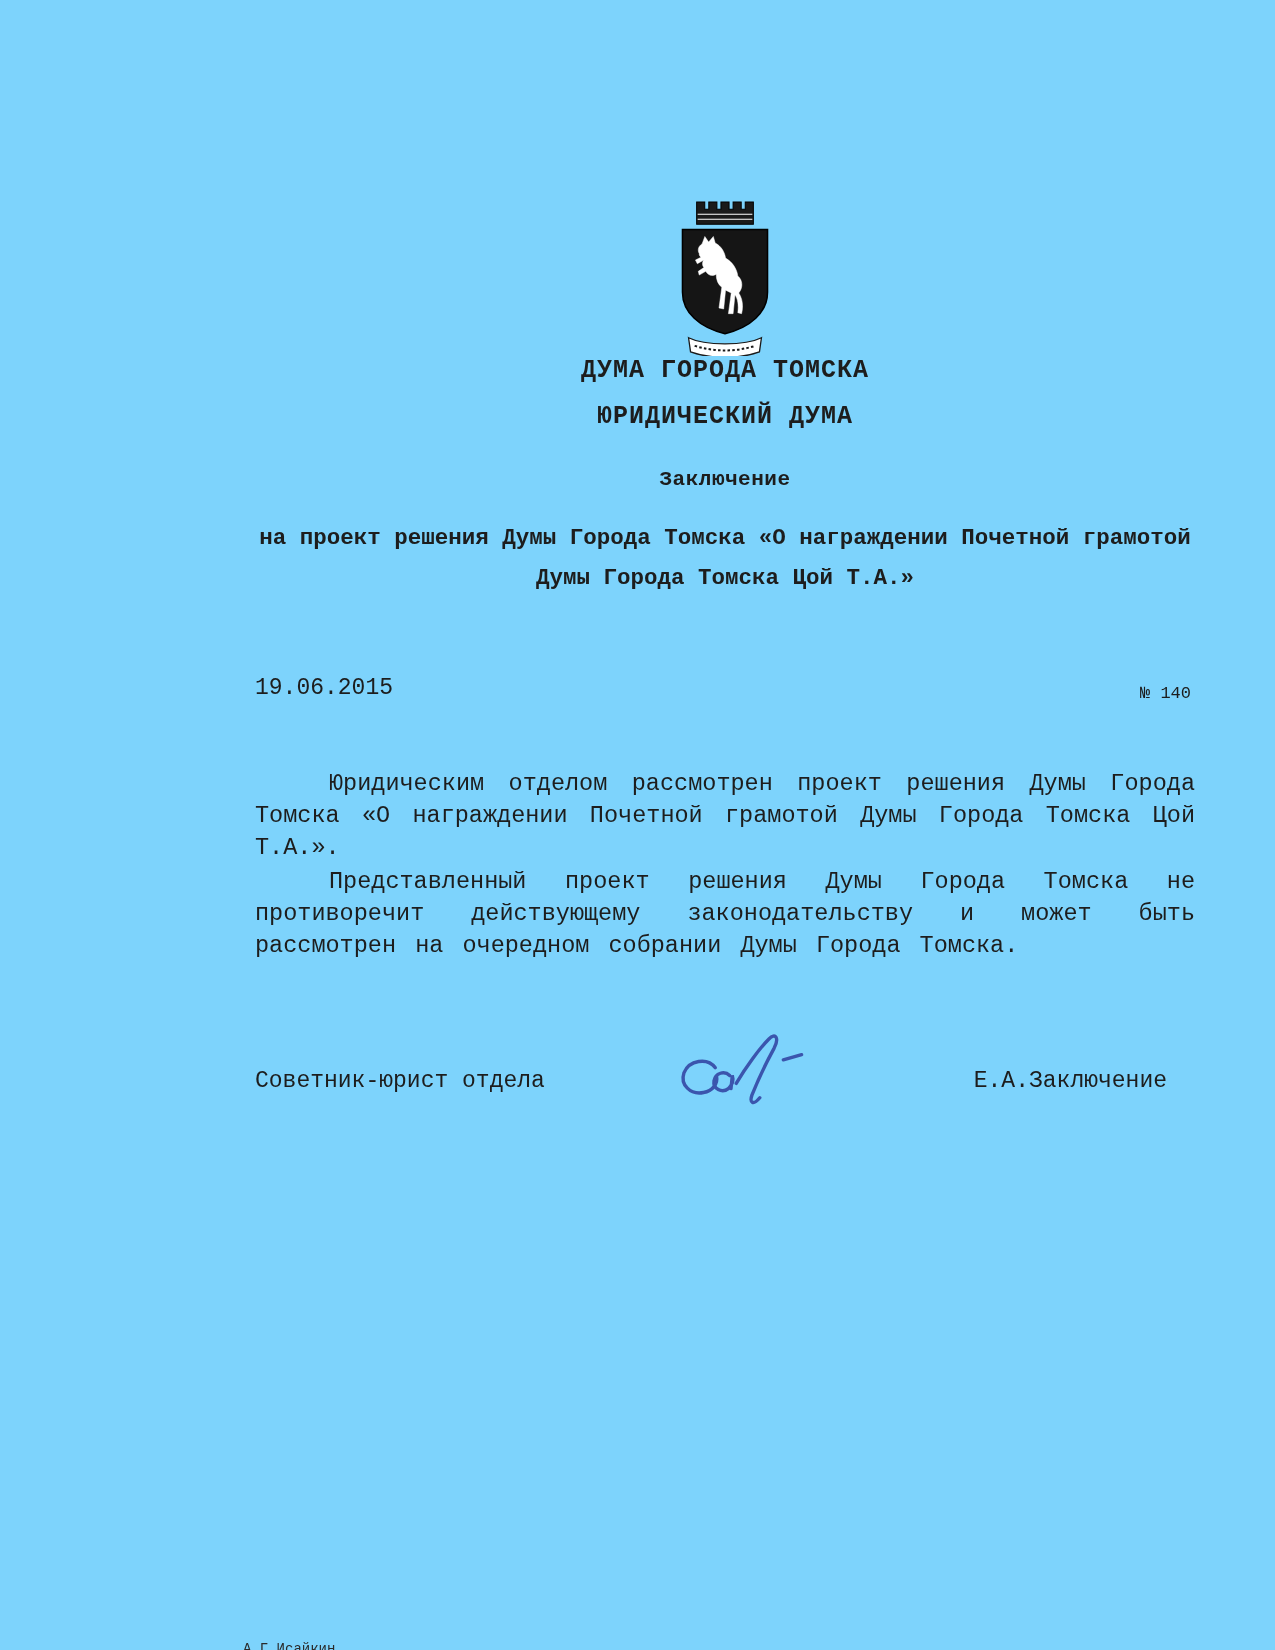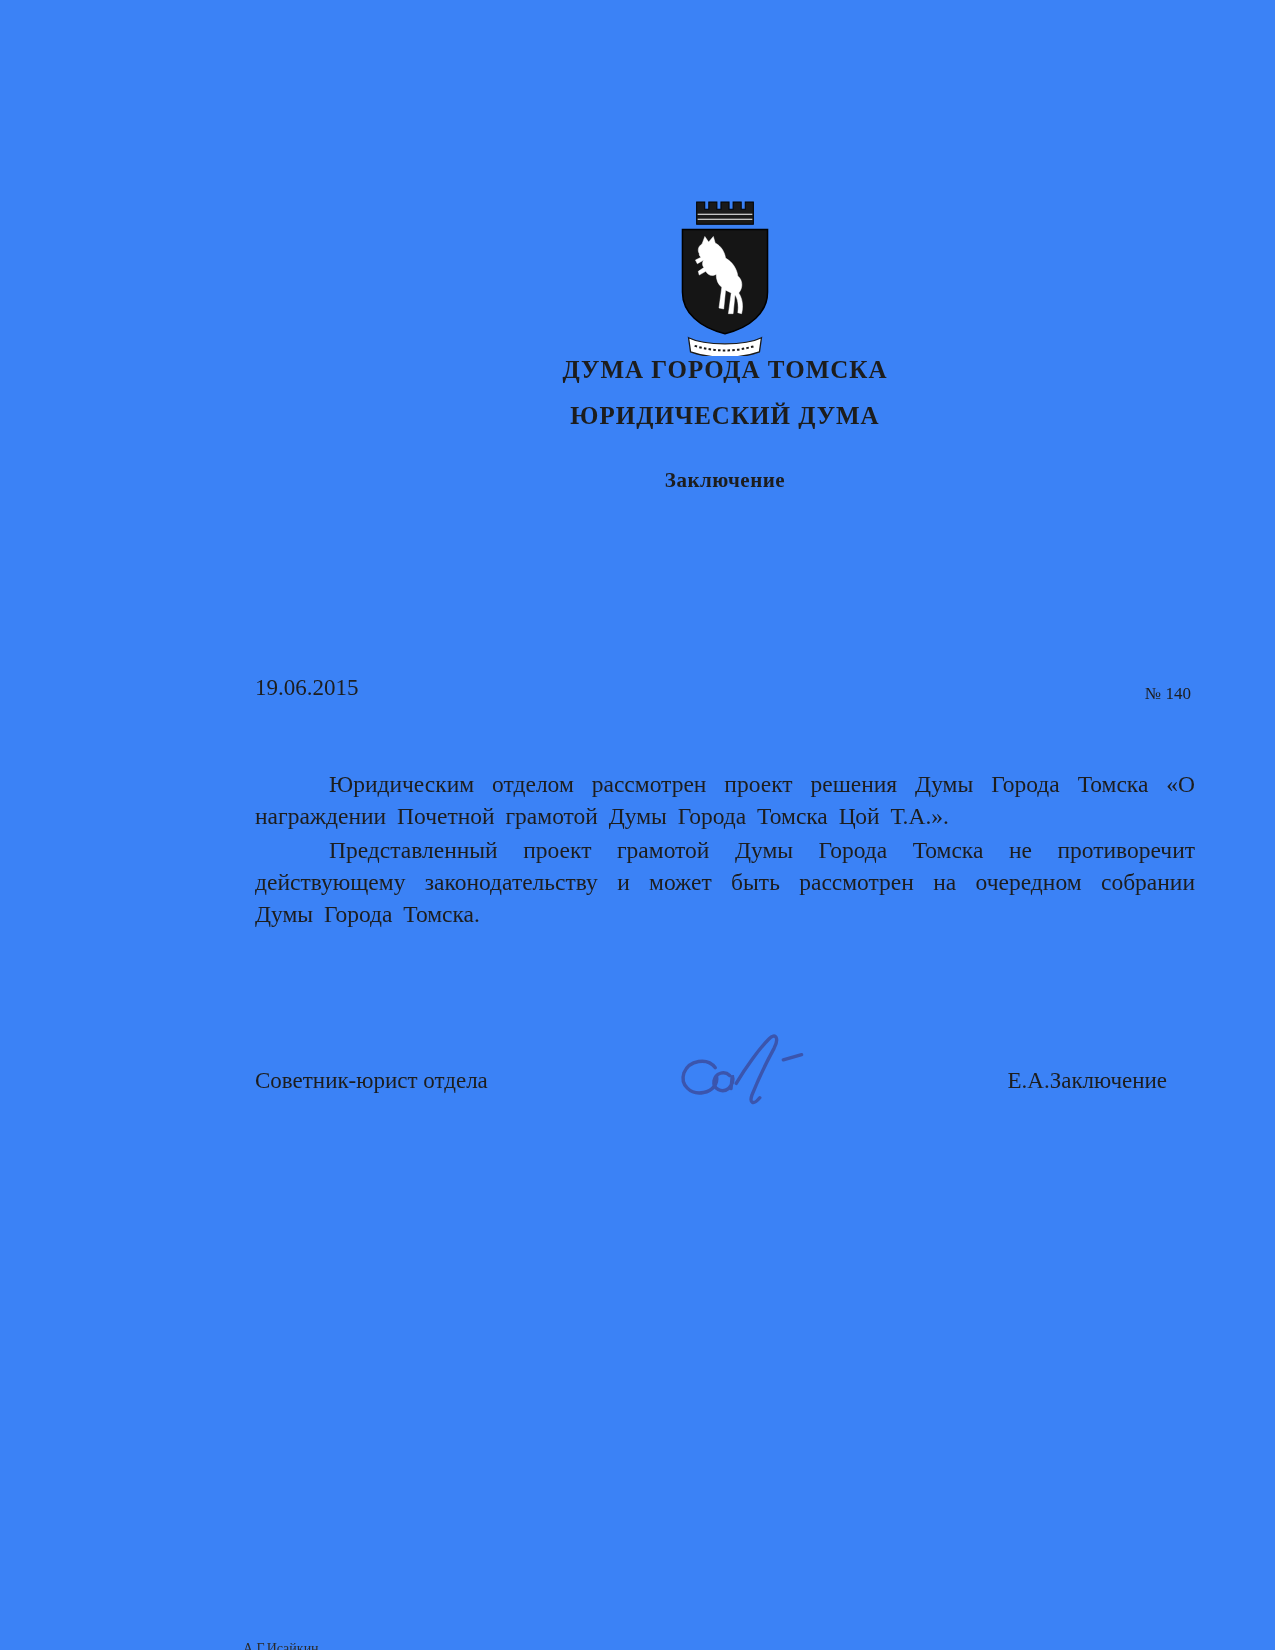--- a/index.html
+++ b/index.html
@@ -1,21 +1,21 @@
 <!DOCTYPE html>
 <html lang="ru"><head>
 <meta charset="utf-8">
 <style>
   * { margin:0; padding:0; box-sizing:border-box; }
   html,body { background:#ffffff; }
   .page {
     position:relative;
     width:1275px; height:1650px;
-    background:#3b82f6;
-    font-family:Liberation Serif, serif;
+    background:#7dd3fc;
+    font-family:Liberation Mono, monospace;
     color:#1d1d1d;
     overflow:hidden;
   }
   .content {
     position:absolute; left:255px; top:0; width:940px; height:100%;
   }
   .emblem {
     position:absolute; top:196px; left:50%; transform:translateX(-50%);
     width:102px; height:160px;
   }
@@ -100,29 +100,30 @@
           <path d="M14,140 C30,148 70,148 86,140 L84,154 C65,161 35,161 16,154 Z" fill="#ffffff" stroke="#1a1a1a" stroke-width="1.3"></path>
           <path d="M20,148 C40,154 60,154 80,148" fill="none" stroke="#1a1a1a" stroke-width="2" stroke-dasharray="2.5,2.2"></path>
         </g>
       </svg>
     </div>
 
     <div class="org-line1">ДУМА ГОРОДА ТОМСКА</div>
     <div class="org-line2">ЮРИДИЧЕСКИЙ ДУМА</div>
 
     <div class="doc-title">Заключение</div>
+    <div class="doc-subject">на проект решения Думы Города Томска «О награждении Почетной грамотой Думы Города Томска Цой Т.А.»</div>
 
     <div class="meta-row">
       <span class="doc-date">19.06.2015</span>
       <span class="doc-number">№ 140</span>
     </div>
 
     <div class="body-text">
       <p>Юридическим отделом рассмотрен проект решения Думы Города Томска «О награждении Почетной грамотой Думы Города Томска Цой Т.А.».</p>
-      <p>Представленный проект грамотой Думы Города Томска не противоречит действующему законодательству и может быть рассмотрен на очередном собрании Думы Города Томска.</p>
+      <p>Представленный проект решения Думы Города Томска не противоречит действующему законодательству и может быть рассмотрен на очередном собрании Думы Города Томска.</p>
     </div>
 
     <div class="sign-row">
       <span class="sign-position">Советник-юрист отдела</span>
 
       <svg class="signature" viewBox="0 0 130 62" xmlns="http://www.w3.org/2000/svg">
         <g fill="none" stroke="#3b55ad" stroke-width="2.6" stroke-linecap="round">
           <path d="M40,30 C34,22 20,24 16,34 C13,43 21,51 31,49 C38,48 42,42 41,37"></path>
           <path d="M51,36 C47,32 40,34 39,40 C38,46 45,50 50,46 C53,43 54,39 53,36 L52,46"></path>
           <path d="M56,42 C63,30 74,15 81,8 C86,3 89,7 85,15 C79,26 72,41 68,51 C66,57 69,59 74,53"></path>

